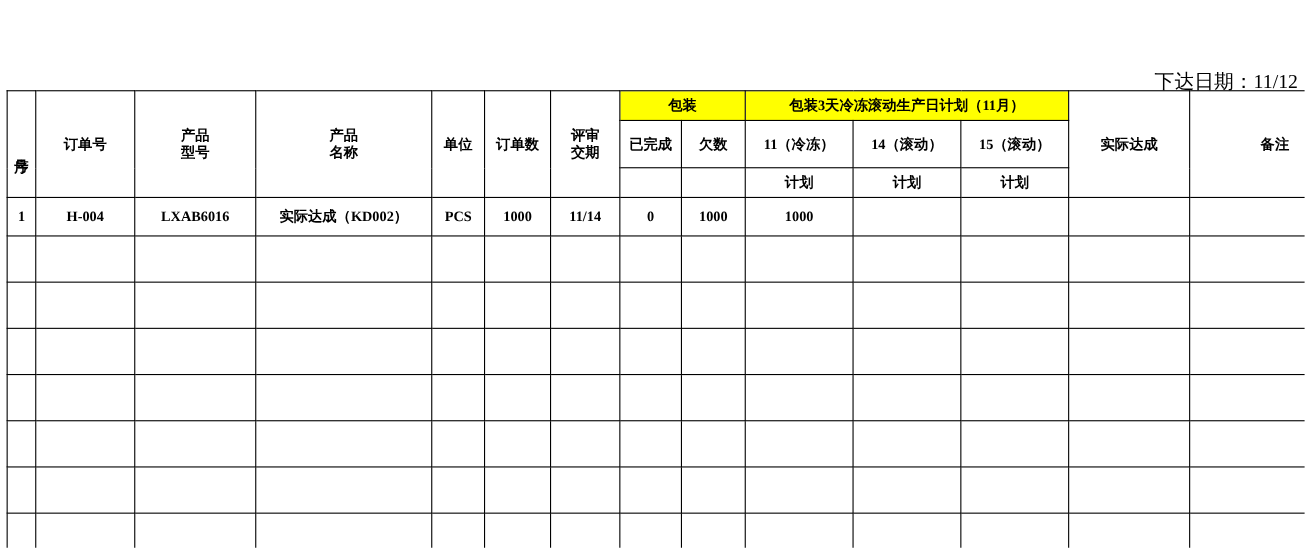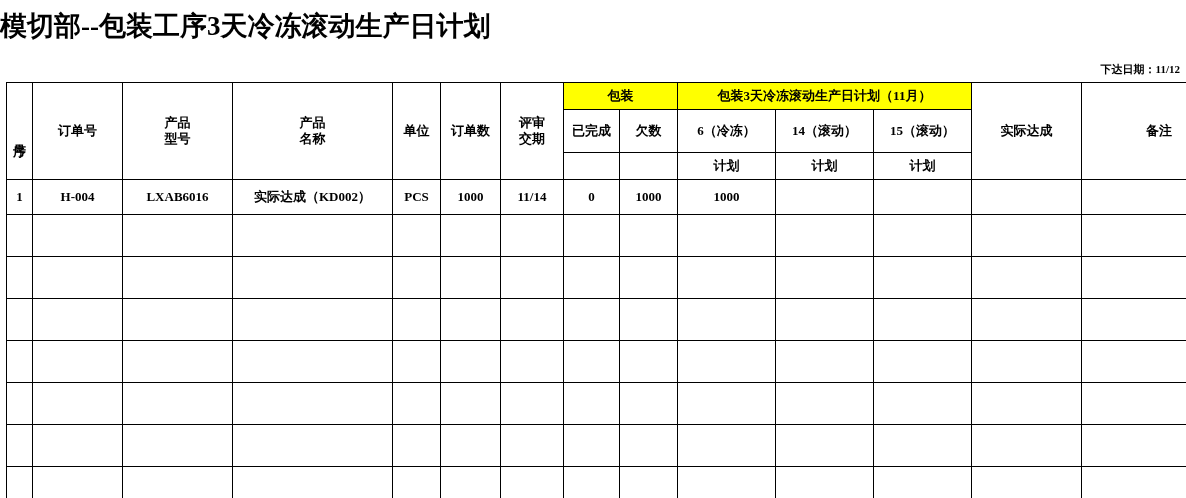--- a/index.html
+++ b/index.html
@@ -26,22 +26,22 @@
     font-size: 27px;
     font-weight: bold;
     letter-spacing: 0px;
     white-space: nowrap;
     font-family: "Liberation Serif", "DejaVu Serif", serif;
   }
   .issue-date {
     position: absolute;
     right: 6px;
     top: 62px;
-    font-size: 11px;
-    font-weight: bold;
+    font-size: 18px;
+    font-weight: normal;
     white-space: nowrap;
     font-family: "Liberation Serif", "DejaVu Serif", serif;
   }
   table.grid {
     position: absolute;
     left: 6px;
     top: 82px;
     border-collapse: collapse;
     table-layout: fixed;
     width: 1174px;
@@ -99,21 +99,20 @@
   }
   .row-topline td {
     border-top: 1px solid #2e8b7a;
   }
 </style>
 </head>
 <body>
 
 <div class="sheet">
 
-  <div class="title">模切部--包装工序3天冷冻滚动生产日计划</div>
 
   <div class="issue-date">下达日期：11/12</div>
 
   <table class="grid">
     <colgroup>
       <col class="col-seq">
       <col class="col-order">
       <col class="col-model">
       <col class="col-name">
       <col class="col-unit">
@@ -148,21 +147,21 @@
       </td>
       <td class="yellow h-small" colspan="2">包装</td>
       <td class="yellow h-small" colspan="3">包装3天冷冻滚动生产日计划（11月）</td>
       <td rowspan="3">实际达成</td>
       <td rowspan="3">备注</td>
     </tr>
 
     <tr class="hrow2">
       <td class="h-small">已完成</td>
       <td class="h-small">欠数</td>
-      <td class="h-small">6（冷冻）</td>
+      <td class="h-small">11（冷冻）</td>
       <td class="h-small">14（滚动）</td>
       <td class="h-small">15（滚动）</td>
     </tr>
 
     <tr class="hrow3">
       <td class="h-small"></td>
       <td class="h-small"></td>
       <td class="h-small">计划</td>
       <td class="h-small">计划</td>
       <td class="h-small">计划</td>

